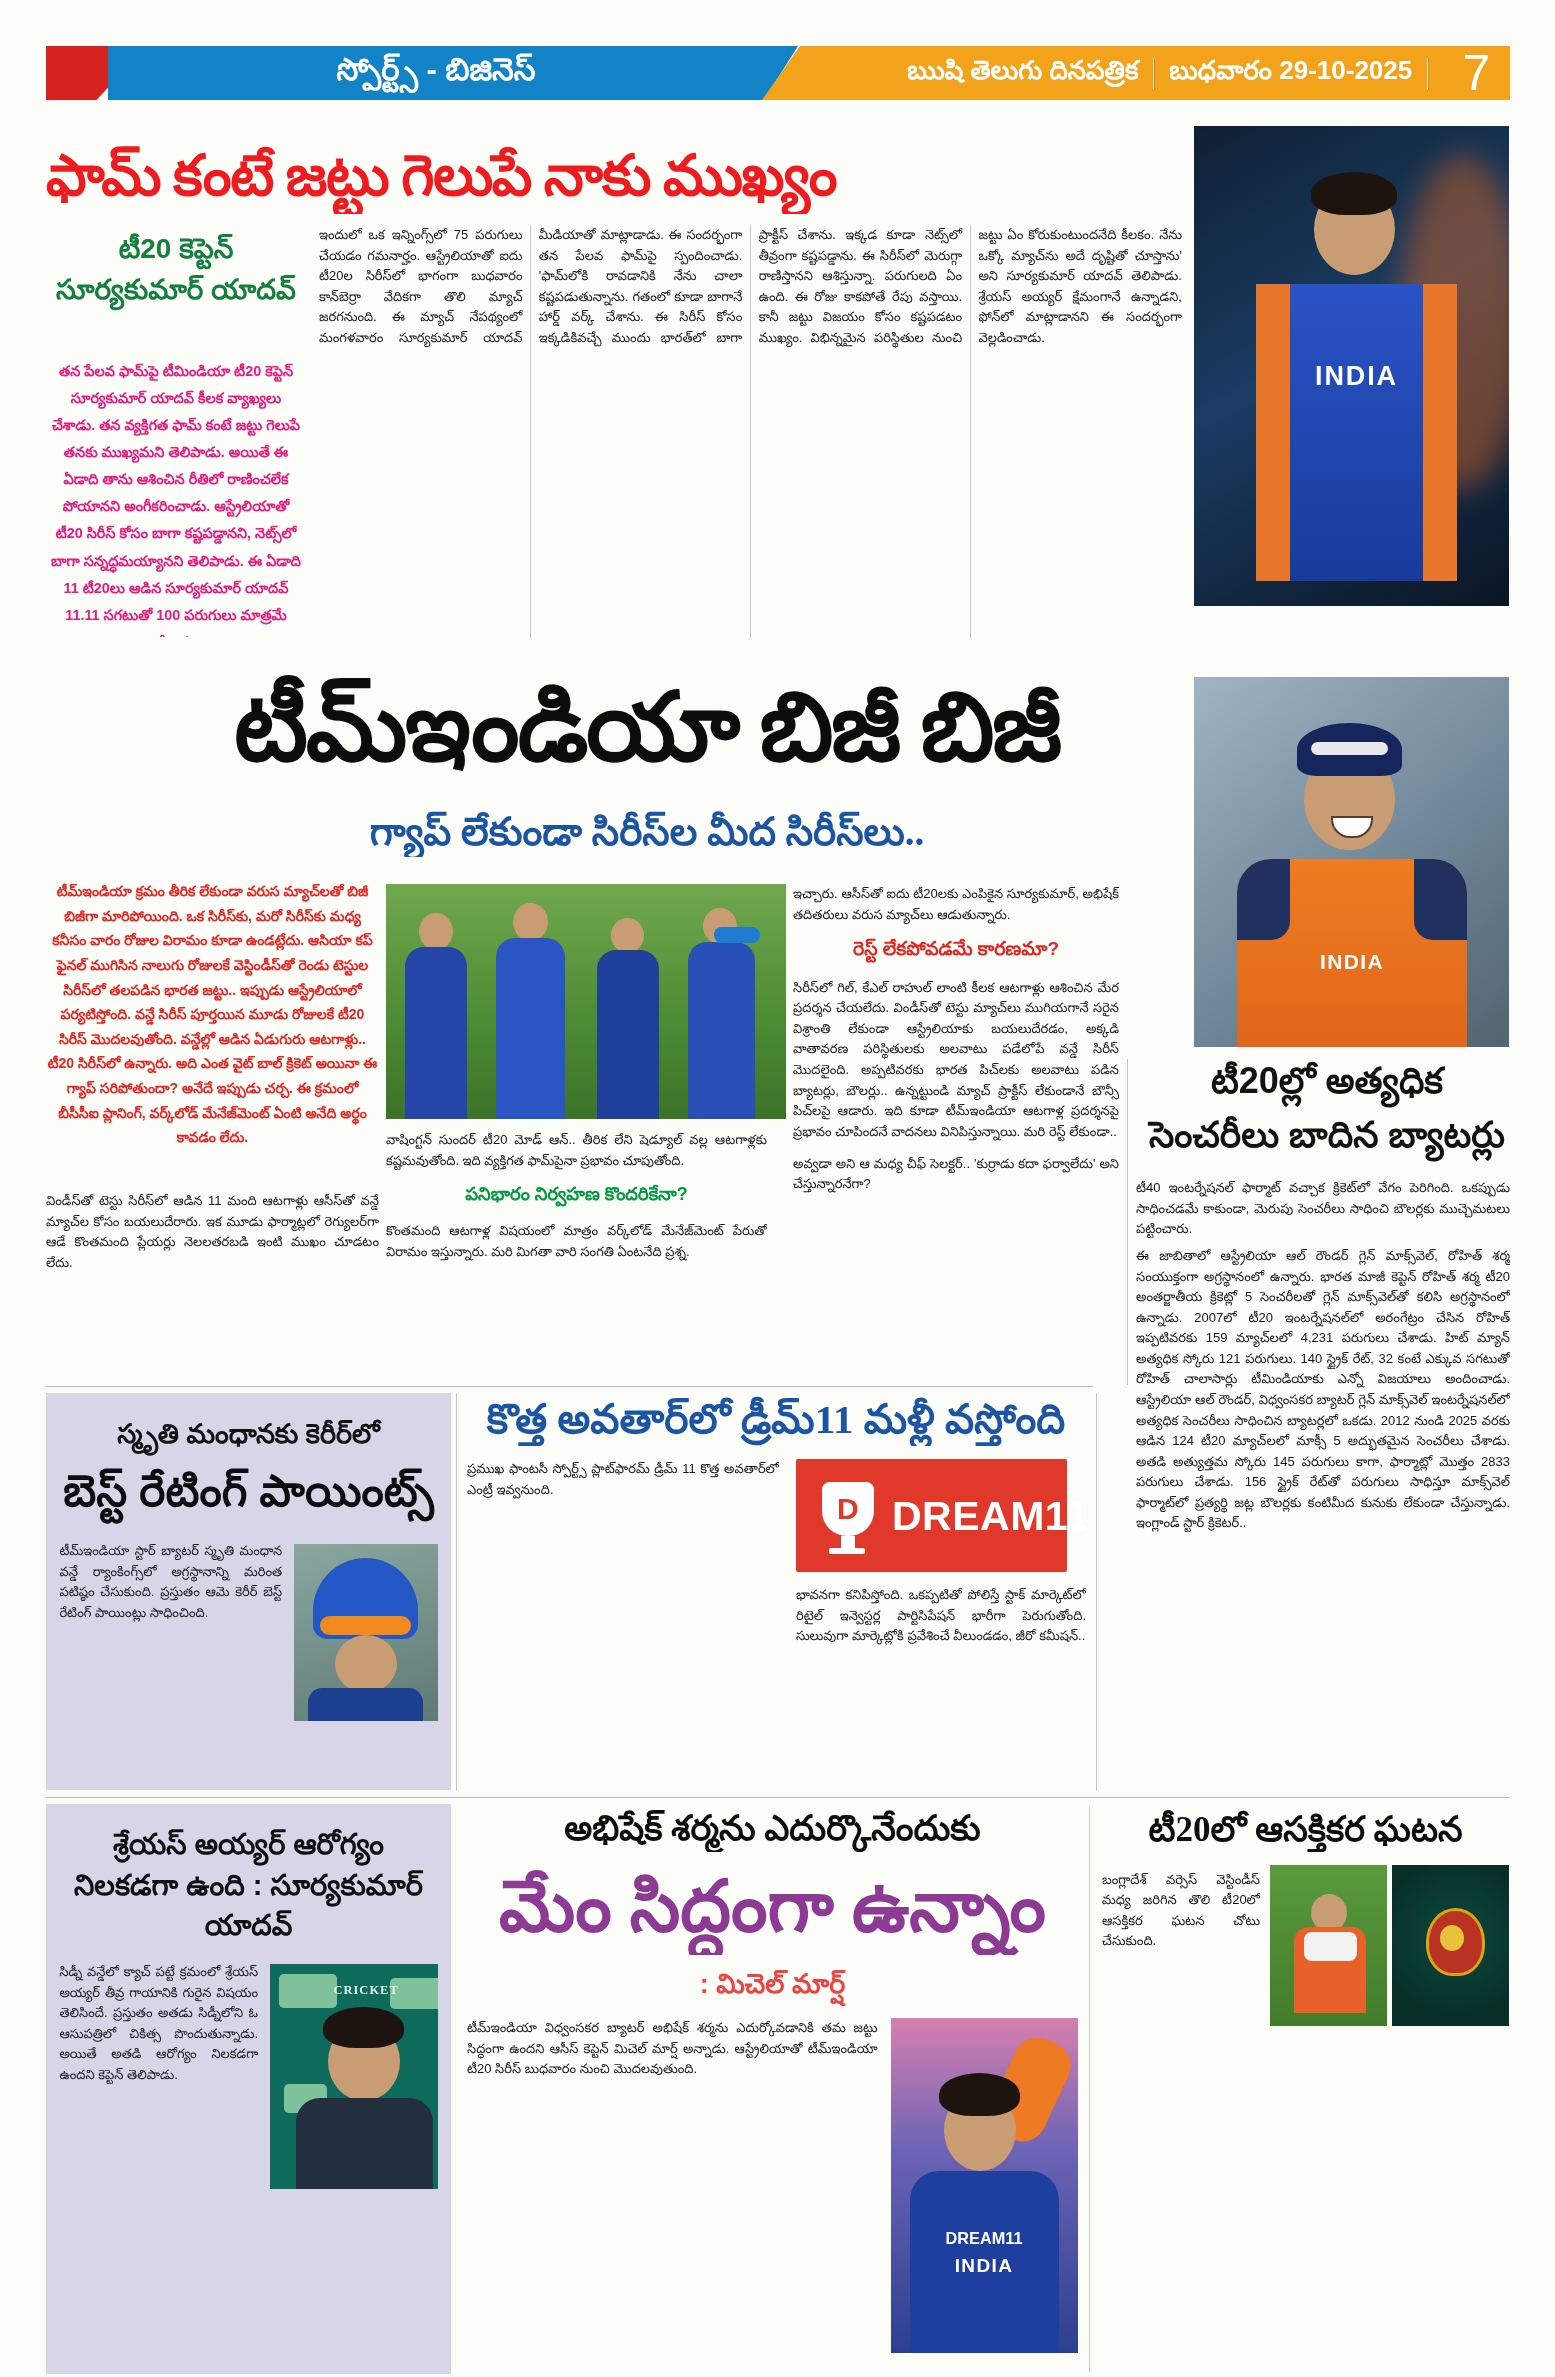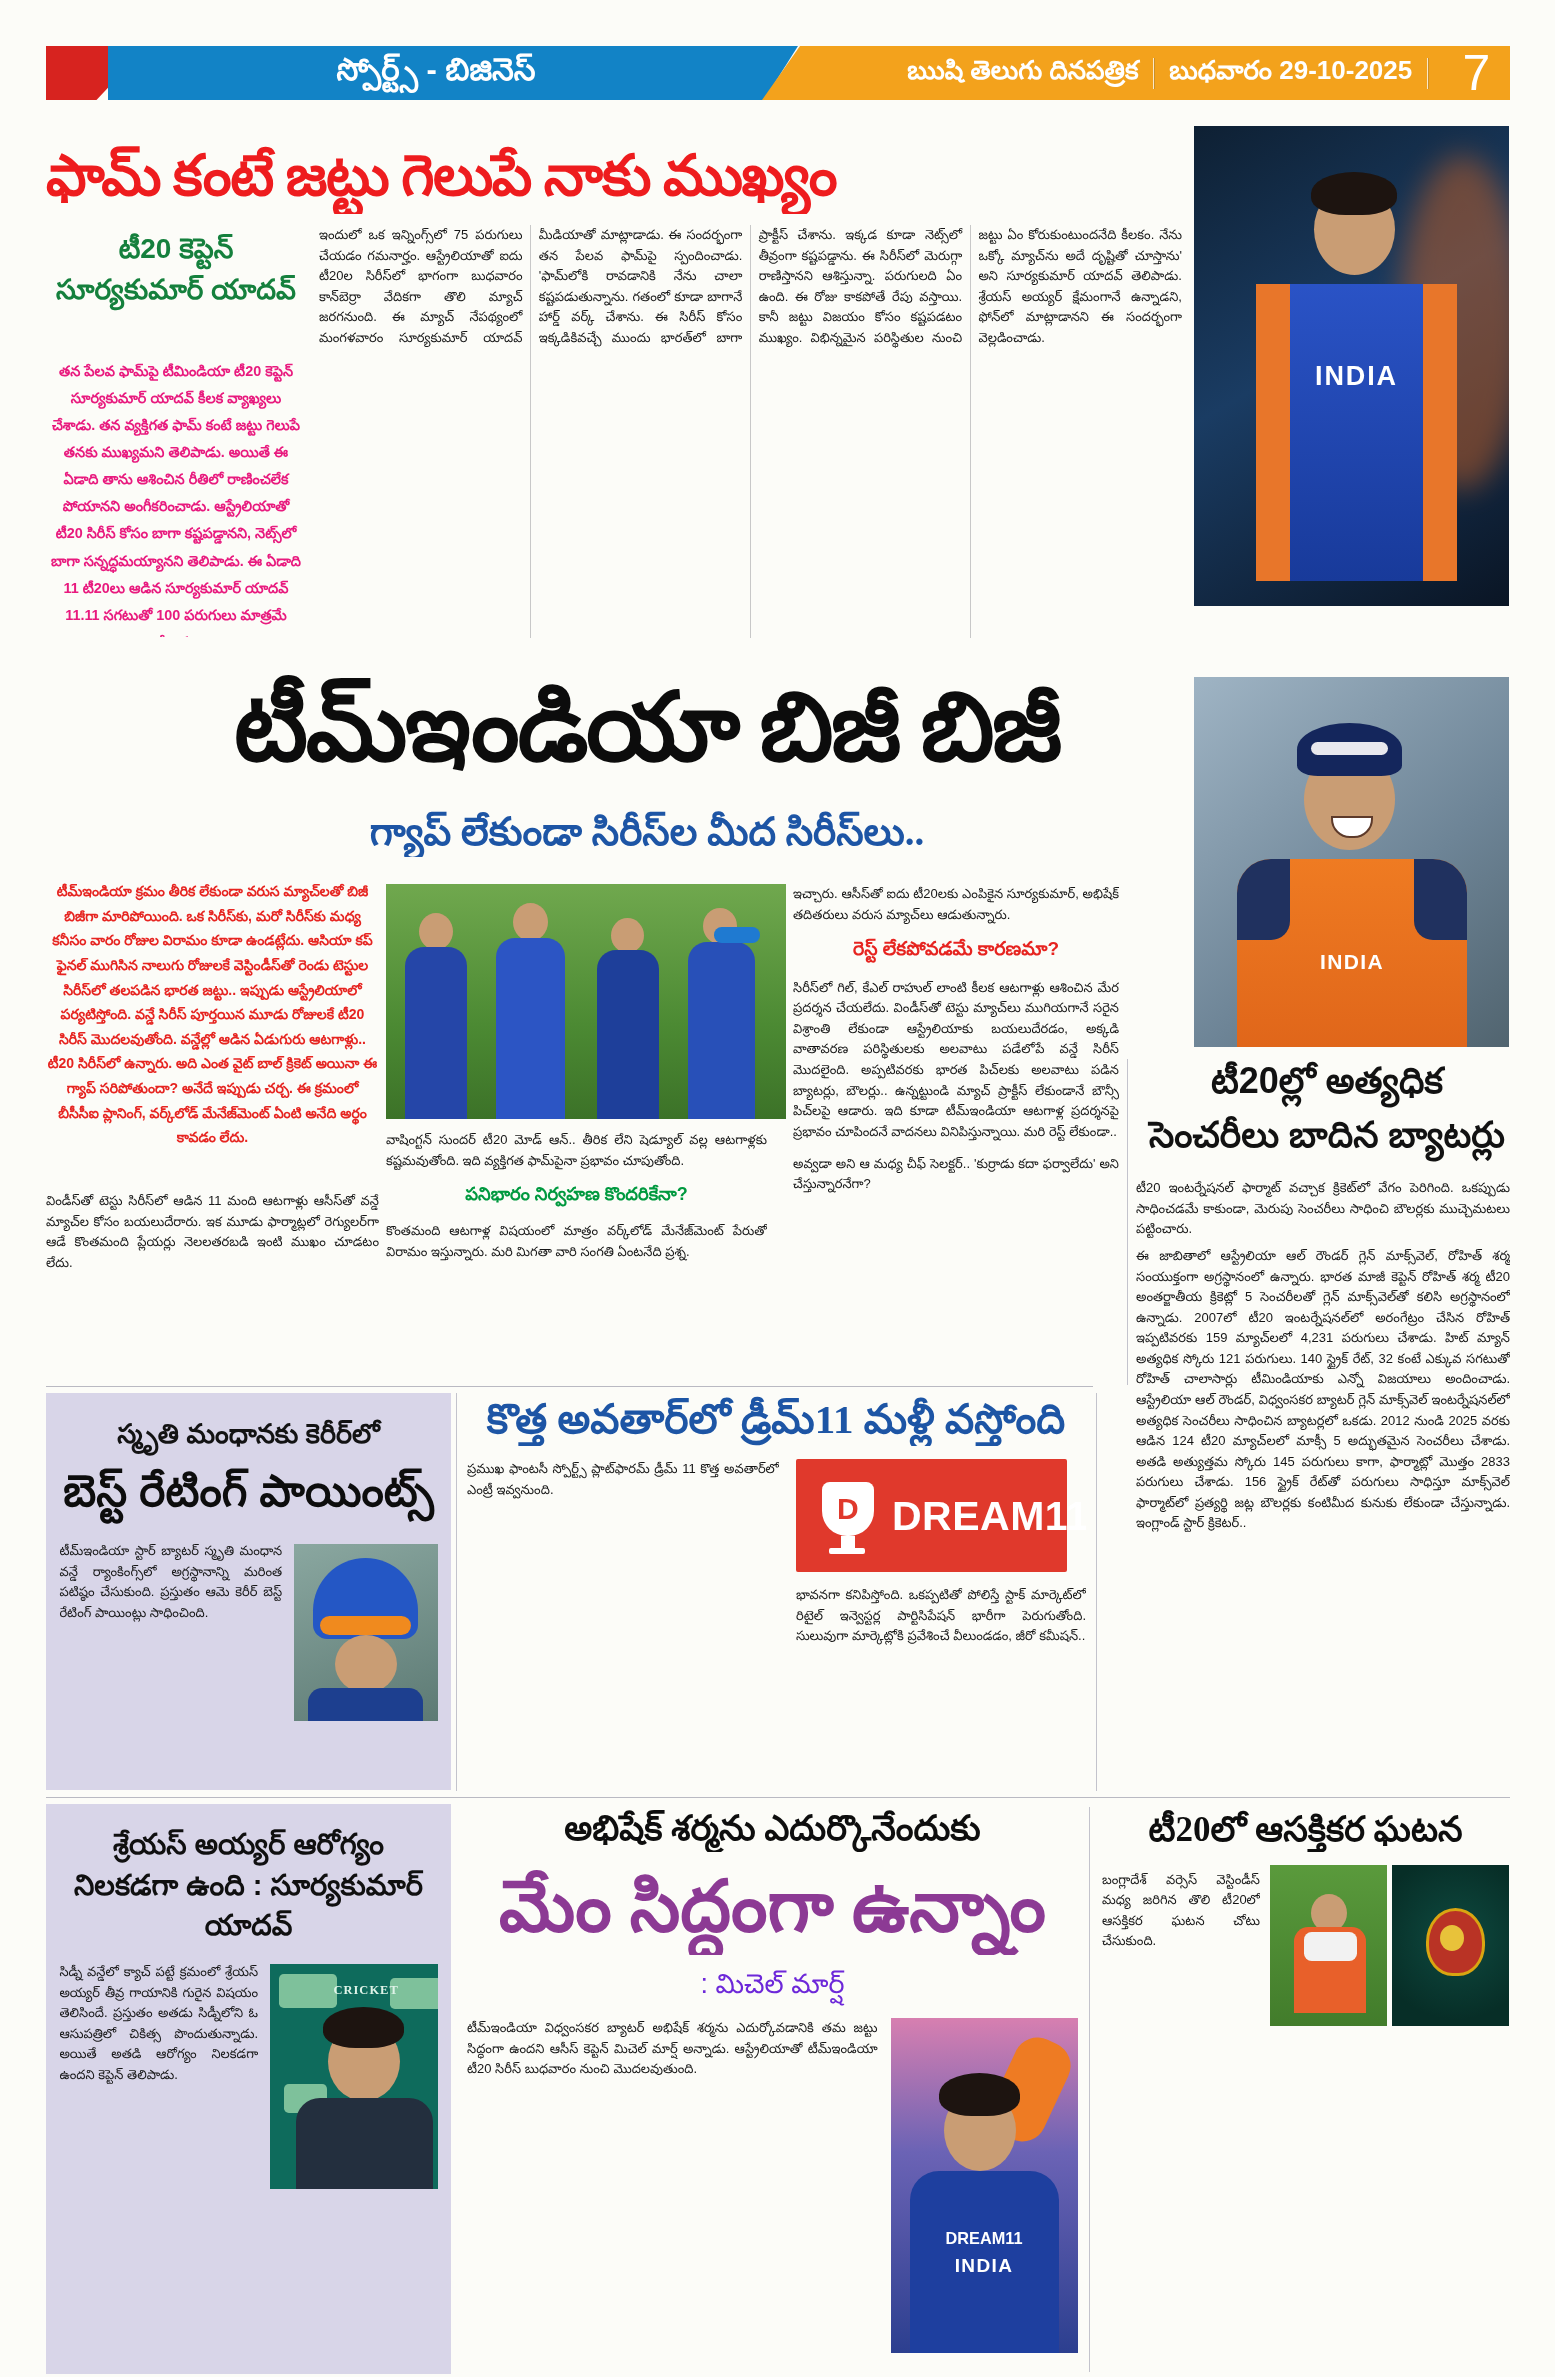--- a/index.html
+++ b/index.html
@@ -117,21 +117,21 @@
   <div class="abs" style="left:793px;top:884px;width:326px;height:500px;overflow:hidden;">
     <div class="bodytxt">ఇచ్చారు. ఆసీస్‌తో ఐదు టీ20లకు ఎంపికైన సూర్యకుమార్, అభిషేక్ తదితరులు వరుస మ్యాచ్‌లు ఆడుతున్నారు.</div>
     <div class="center" style="color:#e62420;font-size:19px;font-weight:900;margin:13.4px 0;">రెస్ట్ లేకపోవడమే కారణమా?</div>
     <div class="bodytxt">సిరీస్‌లో గిల్, కేఎల్ రాహుల్ లాంటి కీలక ఆటగాళ్లు ఆశించిన మేర ప్రదర్శన చేయలేదు. విండీస్‌తో టెస్టు మ్యాచ్‌లు ముగియగానే సరైన విశ్రాంతి లేకుండా ఆస్ట్రేలియాకు బయలుదేరడం, అక్కడి వాతావరణ పరిస్థితులకు అలవాటు పడేలోపే వన్డే సిరీస్ మొదలైంది. అప్పటివరకు భారత పిచ్‌లకు అలవాటు పడిన బ్యాటర్లు, బౌలర్లు.. ఉన్నట్టుండి మ్యాచ్ ప్రాక్టీస్ లేకుండానే బౌన్సీ పిచ్‌లపై ఆడారు. ఇది కూడా టీమ్ఇండియా ఆటగాళ్ల ప్రదర్శనపై ప్రభావం చూపిందనే వాదనలు వినిపిస్తున్నాయి. మరి రెస్ట్ లేకుండా..</div>
     <div class="bodytxt" style="margin-top:11.5px;">అవ్వడా అని ఆ మధ్య చీఫ్ సెలక్టర్.. 'కుర్రాడు కదా ఫర్వాలేదు' అని చేస్తున్నారనేగా?</div>
   </div>
 
   <div class="vrule" style="left:1127px;top:1059px;height:326px;"></div>
   <div class="abs center" style="left:1145px;top:1054px;width:364px;height:114px;font-size:36px;font-weight:900;color:#121212;line-height:1.5;overflow:hidden;">టీ20ల్లో అత్యధిక సెంచరీలు బాదిన బ్యాటర్లు</div>
   <div class="abs" style="left:1136px;top:1178px;width:374px;height:612px;overflow:hidden;">
-    <div class="bodytxt">టీ20 ఇంటర్నేషనల్ ఫార్మాట్ వచ్చాక క్రికెట్‌లో వేగం పెరిగింది. ఒకప్పుడు సాధించడమే కాకుండా, మెరుపు సెంచరీలు సాధించి బౌలర్లకు ముచ్చెమటలు పట్టించారు.</div>
+    <div class="bodytxt">టీ40 ఇంటర్నేషనల్ ఫార్మాట్ వచ్చాక క్రికెట్‌లో వేగం పెరిగింది. ఒకప్పుడు సాధించడమే కాకుండా, మెరుపు సెంచరీలు సాధించి బౌలర్లకు ముచ్చెమటలు పట్టించారు.</div>
     <div class="bodytxt" style="margin-top:6.7px;">ఈ జాబితాలో ఆస్ట్రేలియా ఆల్ రౌండర్ గ్లెన్ మాక్స్‌వెల్, రోహిత్ శర్మ సంయుక్తంగా అగ్రస్థానంలో ఉన్నారు. భారత మాజీ కెప్టెన్ రోహిత్ శర్మ టీ20 అంతర్జాతీయ క్రికెట్లో 5 సెంచరీలతో గ్లెన్ మాక్స్‌వెల్‌తో కలిసి అగ్రస్థానంలో ఉన్నాడు. 2007లో టీ20 ఇంటర్నేషనల్‌లో అరంగేట్రం చేసిన రోహిత్ ఇప్పటివరకు 159 మ్యాచ్‌లలో 4,231 పరుగులు చేశాడు. హిట్ మ్యాన్ అత్యధిక స్కోరు 121 పరుగులు. 140 స్ట్రైక్ రేట్, 32 కంటే ఎక్కువ సగటుతో రోహిత్ చాలాసార్లు టీమిండియాకు ఎన్నో విజయాలు అందించాడు. ఆస్ట్రేలియా ఆల్ రౌండర్, విధ్వంసకర బ్యాటర్ గ్లెన్ మాక్స్‌వెల్ ఇంటర్నేషనల్‌లో అత్యధిక సెంచరీలు సాధించిన బ్యాటర్లలో ఒకడు. 2012 నుండి 2025 వరకు ఆడిన 124 టీ20 మ్యాచ్‌లలో మాక్సీ 5 అద్భుతమైన సెంచరీలు చేశాడు. అతడి అత్యుత్తమ స్కోరు 145 పరుగులు కాగా, ఫార్మాట్లో మొత్తం 2833 పరుగులు చేశాడు. 156 స్ట్రైక్ రేట్‌తో పరుగులు సాధిస్తూ మాక్స్‌వెల్ ఫార్మాట్‌లో ప్రత్యర్థి జట్ల బౌలర్లకు కంటిమీద కునుకు లేకుండా చేస్తున్నాడు. ఇంగ్లాండ్ స్టార్ క్రికెటర్..</div>
   </div>
 
   <div class="hrule" style="left:46px;top:1386px;width:1047px;"></div>
   <div class="vrule" style="left:456px;top:1393px;height:398px;"></div>
   <div class="vrule" style="left:1096px;top:1393px;height:398px;"></div>
 
   <div class="abs" style="left:46px;top:1393px;width:405px;height:397px;background:#d8d5e8;overflow:hidden;">
     <div class="center" style="margin-top:26px;font-size:27px;font-weight:900;color:#131313;">స్మృతి మంధానకు కెరీర్‌లో</div>
     <div class="center" style="margin-top:9.6px;font-size:44px;font-weight:900;color:#0d0d0d;">బెస్ట్ రేటింగ్ పాయింట్స్</div>
@@ -177,21 +177,21 @@
         <div class="head" style="left:58px;top:58px;width:72px;height:79px;"></div>
         <div class="hair" style="left:53px;top:43px;width:81px;height:41px;"></div>
         <div class="abs" style="left:26px;top:134px;width:137px;height:91px;background:#232f3e;border-radius:24px 24px 0 0;"></div>
       </div>
       <div class="bodytxt">సిడ్నీ వన్డేలో క్యాచ్ పట్టే క్రమంలో శ్రేయస్ అయ్యర్ తీవ్ర గాయానికి గురైన విషయం తెలిసిందే. ప్రస్తుతం అతడు సిడ్నీలోని ఓ ఆసుపత్రిలో చికిత్స పొందుతున్నాడు. అయితే అతడి ఆరోగ్యం నిలకడగా ఉందని కెప్టెన్ తెలిపాడు.</div>
     </div>
   </div>
 
   <div class="abs center nowrap" style="left:467px;top:1806px;width:611px;height:46px;font-size:35px;font-weight:900;color:#0e0e0e;line-height:46px;overflow:hidden;">అభిషేక్ శర్మను ఎదుర్కొనేందుకు</div>
   <div class="abs center nowrap" style="left:467px;top:1859px;width:611px;height:96px;color:#8c3a94;font-size:72px;font-weight:900;line-height:96px;overflow:hidden;">మేం సిద్ధంగా ఉన్నాం</div>
-  <div class="abs center" style="left:467px;top:1967px;width:611px;height:34px;font-size:27px;font-weight:400;color:#6d28d9;line-height:34px;">: మిచెల్ మార్ష్</div>
+  <div class="abs center" style="left:467px;top:1967px;width:611px;height:34px;font-size:27px;font-weight:700;color:#ef4444;line-height:34px;">: మిచెల్ మార్ష్</div>
   <div class="abs" style="left:467px;top:2018px;width:611px;height:355px;overflow:hidden;">
     <div class="photo" style="position:relative;float:right;width:187px;height:335px;margin:0 0 0 13.4px;background:linear-gradient(180deg,#d77fb0 0%,#6b63b5 40%,#2c3f8f 100%);">
       <div class="abs" style="left:110px;top:19px;width:58px;height:105px;background:#ee7b23;border-radius:24px;transform:rotate(25deg);"></div>
       <div class="head" style="left:53px;top:72px;width:72px;height:81px;"></div>
       <div class="hair" style="left:48px;top:55px;width:81px;height:43px;"></div>
       <div class="abs" style="left:19px;top:153px;width:149px;height:182px;background:#1e3f9f;border-radius:29px 29px 0 0;">
         <div class="abs center" style="left:26px;top:58px;width:96px;color:#fff;font-size:16.3px;font-weight:bold;">DREAM11</div>
         <div class="abs center" style="left:26px;top:84px;width:96px;color:#fff;font-size:19px;font-weight:bold;letter-spacing:1.4px;">INDIA</div>
       </div>
     </div>

